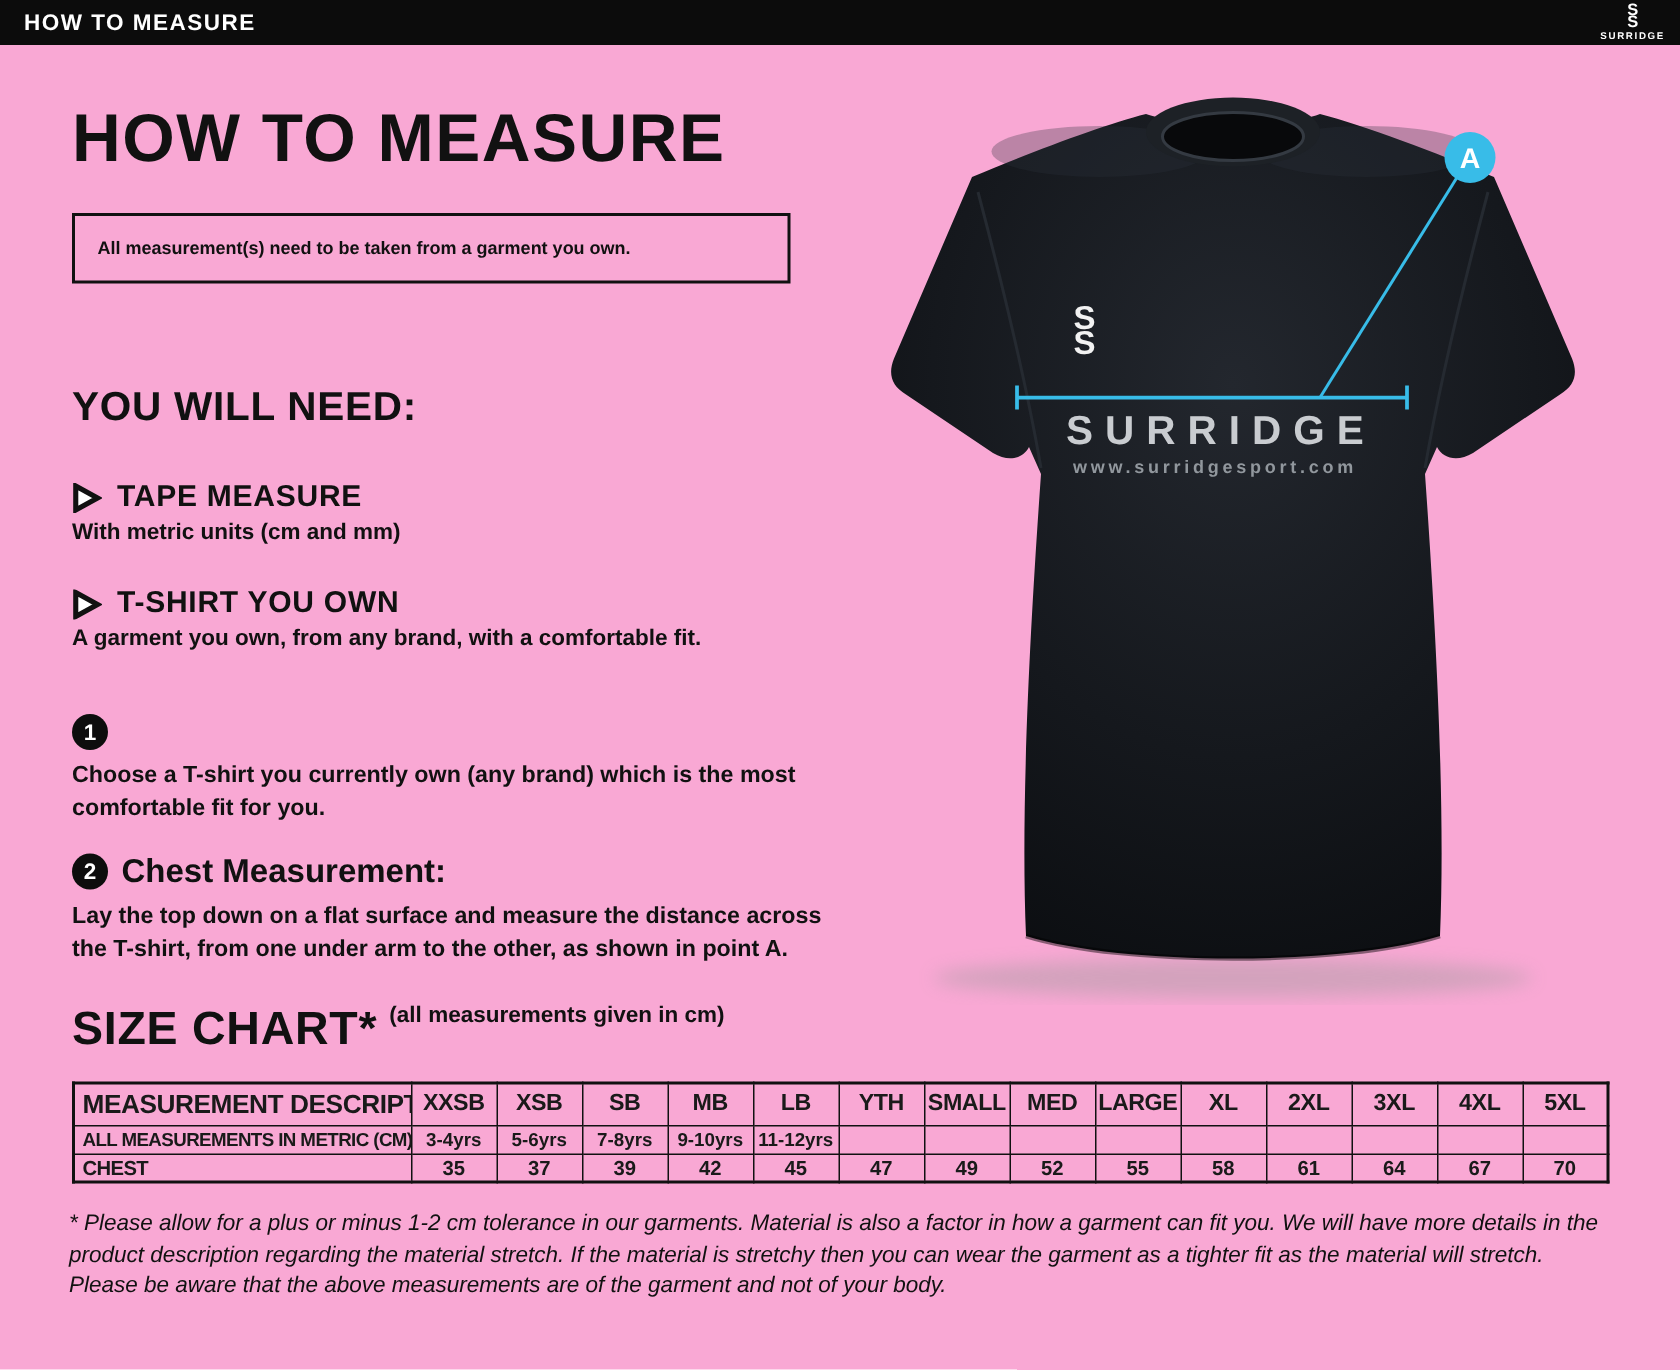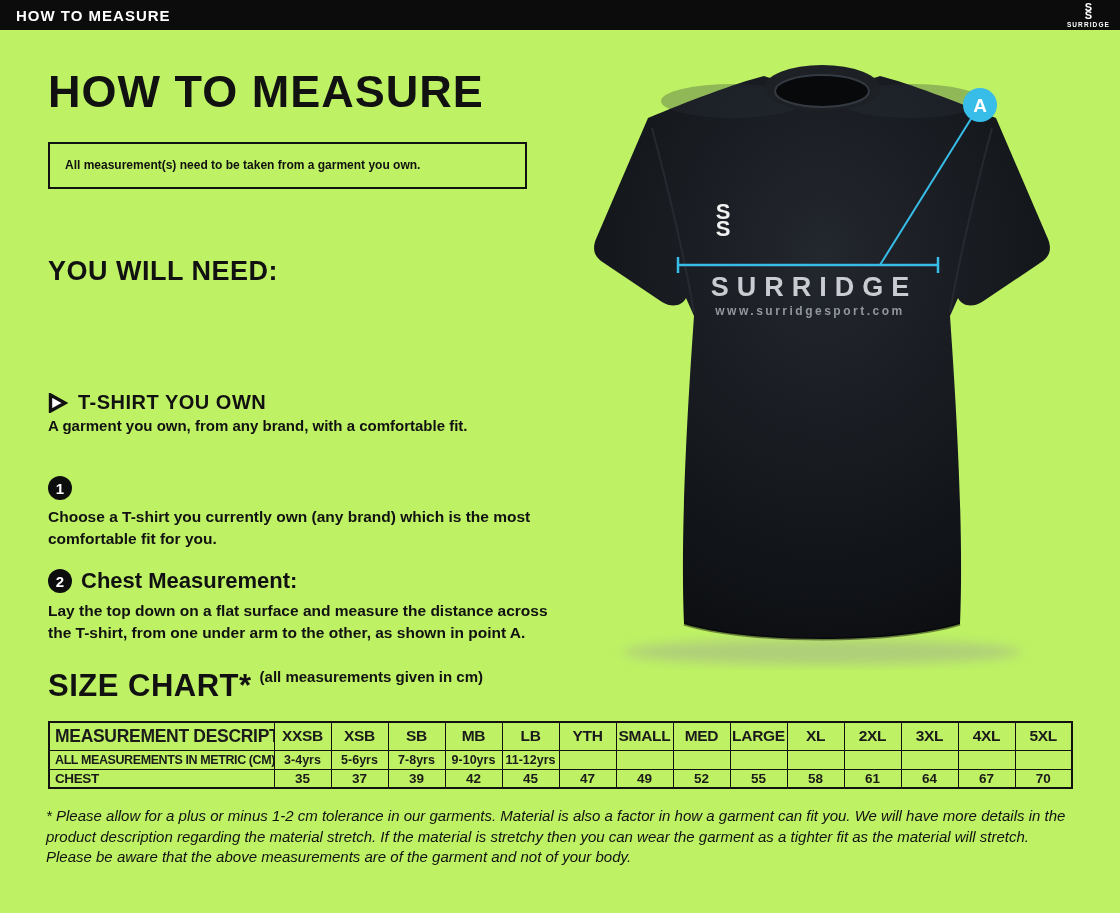--- a/index.html
+++ b/index.html
@@ -1,18 +1,18 @@
 <!DOCTYPE html>
 <html><head>
 <meta charset="utf-8">
 <style>
   * { margin:0; padding:0; box-sizing:border-box; }
   html,body { background:#ffffff; }
   body { font-family:"Liberation Sans", sans-serif; color:#1a1a1a; }
-  .canvas { position:relative; width:1120px; height:913px; background:#bef264; overflow:hidden; }
+  .canvas { position:relative; width:1120px; height:913px; background:#f9a8d4; overflow:hidden; }
 
   
   .topbar { position:absolute; left:0; top:0; width:1120px; height:30px; background:#0c0c0c;
             display:flex; align-items:center; justify-content:space-between; padding:0 10px 0 16px; }
   .topbar-title { color:#ffffff; font-size:15px; font-weight:800; letter-spacing:1px; }
   .topbar-logo { display:flex; flex-direction:column; align-items:center; line-height:1; padding-top:2px; }
   .topbar-logo .s-stack { display:flex; flex-direction:column; align-items:center; color:#fff; font-weight:900; font-size:11px; line-height:0.72; }
   .topbar-logo .brand { color:#fff; font-size:6.5px; font-weight:700; letter-spacing:1.1px; margin-top:2px; }
 
   
@@ -71,20 +71,29 @@
       <span class="brand">SURRIDGE</span>
     </span>
   </div>
 
   <div class="page-title">HOW TO MEASURE</div>
 
   <div class="notice-box">All measurement(s) need to be taken from a garment you own.</div>
 
   <div class="ywn-heading">YOU WILL NEED:</div>
 
+  <div class="need-item" style="top:320px;">
+    <div class="row">
+      <svg class="tri-icon" viewBox="0 0 20 20">
+        <polygon points="2.5,2 17,10 2.5,18" fill="#ffffff" stroke="#111" stroke-width="3.4" stroke-linejoin="miter"></polygon>
+      </svg>
+      <span class="title">TAPE MEASURE</span>
+    </div>
+    <div class="desc">With metric units (cm and mm)</div>
+  </div>
 
   <div class="need-item" style="top:391px;">
     <div class="row">
       <svg class="tri-icon" viewBox="0 0 20 20">
         <polygon points="2.5,2 17,10 2.5,18" fill="#ffffff" stroke="#111" stroke-width="3.4" stroke-linejoin="miter"></polygon>
       </svg>
       <span class="title">T-SHIRT YOU OWN</span>
     </div>
     <div class="desc">A garment you own, from any brand, with a comfortable fit.</div>
   </div>

